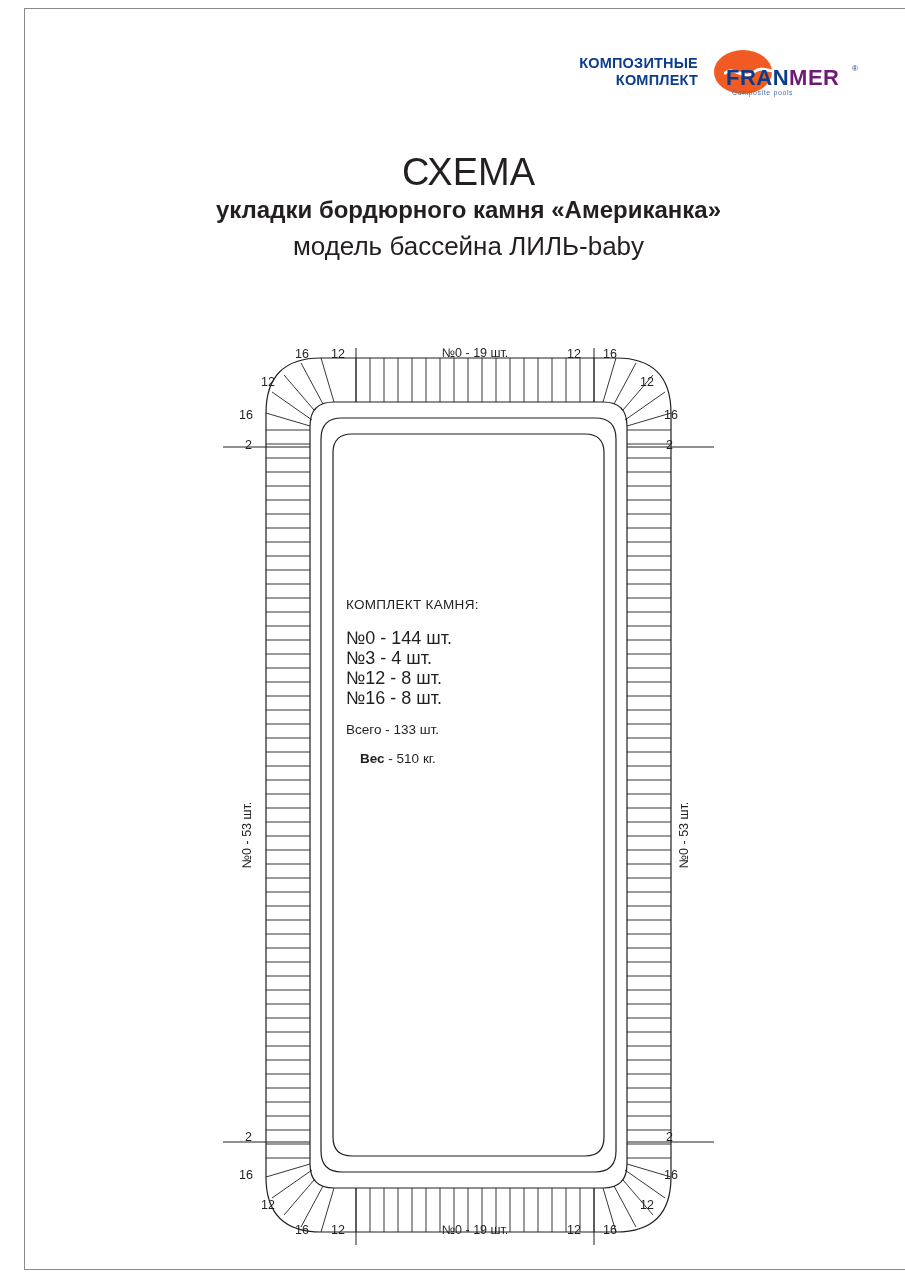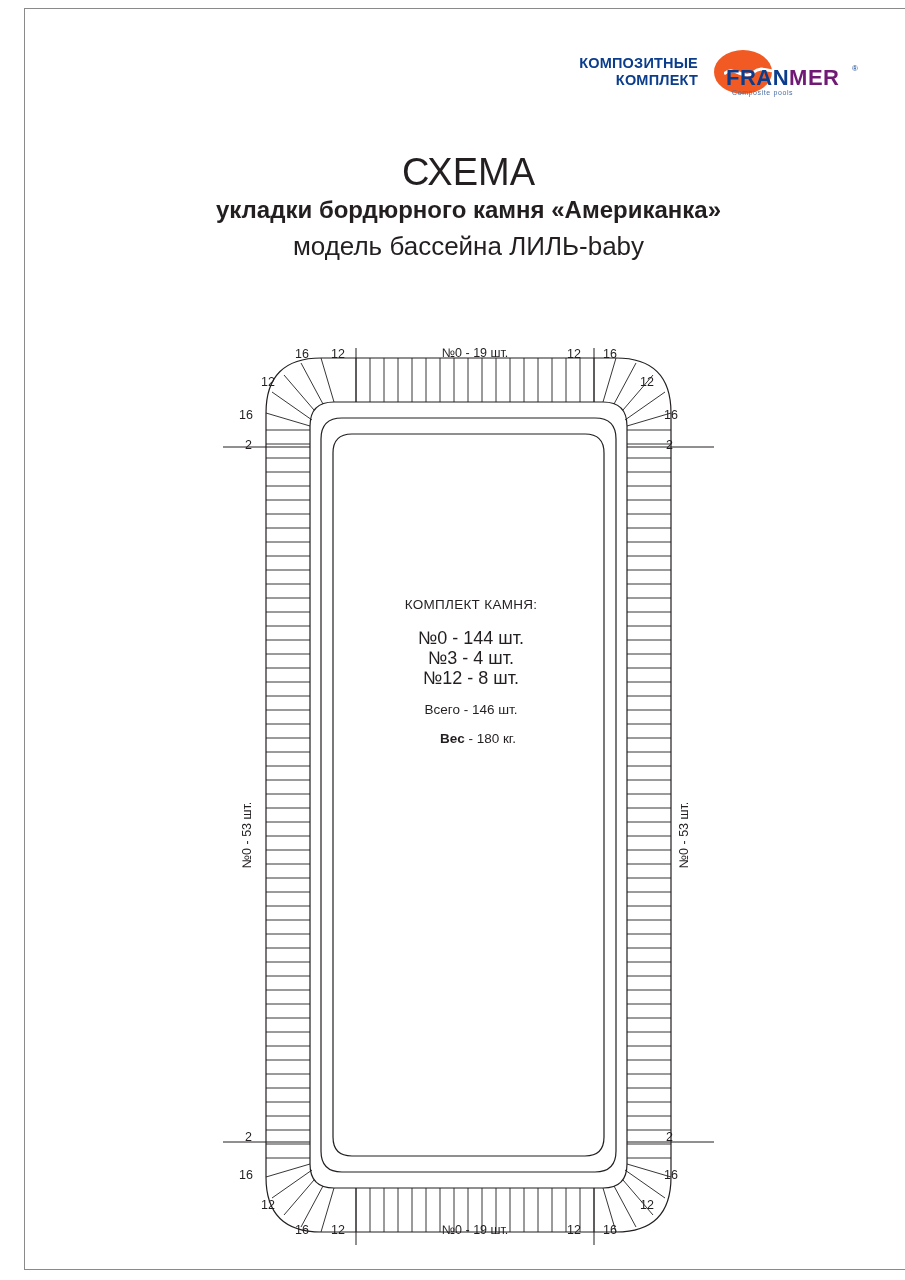--- a/index.html
+++ b/index.html
@@ -23,21 +23,21 @@
   .title .l1{font-size:38px;font-weight:normal;line-height:40px;}
   .title .l2{font-size:24px;font-weight:bold;line-height:36px;}
   .title .l3{font-size:26px;font-weight:normal;line-height:36px;}
 
   
   .drawing{position:absolute;left:0;top:330px;width:905px;height:930px;}
   svg{display:block;}
   .vtext{font-size:12.5px;fill:#231f20;}
 
   
-  .spec{position:absolute;left:330px;top:597px;width:250px;text-align:center;}
+  .spec{position:absolute;left:330px;top:597px;width:250px;}
   .spec .hd{font-size:13.5px;letter-spacing:.3px;margin-bottom:16px;}
   .spec .row{font-size:18px;line-height:20px;}
   .spec .gap{height:14px;}
   .spec .tot{font-size:13.5px;}
   .spec .w{font-size:13.5px;}
   .spec .w b{font-weight:bold;padding-left:14px;}
 </style>
 </head>
 <body>
 
@@ -305,18 +305,19 @@
     <div style="position:absolute;left:315px;top:893px;font-size:12.5px;">12</div>
     <div style="position:absolute;left:551px;top:893px;font-size:12.5px;">12</div>
     <div style="position:absolute;left:587px;top:893px;font-size:12.5px;">16</div>
   </div>
 
   <div class="spec">
     <div class="hd">КОМПЛЕКТ КАМНЯ:</div>
     <div class="row">№0 - 144 шт.</div>
     <div class="row">№3 - 4 шт.</div>
     <div class="row">№12 - 8 шт.</div>
+    <div class="row">№16 - 8 шт.</div>
     <div class="gap"></div>
-    <div class="tot">Всего - 146 шт.</div>
+    <div class="tot">Всего - 133 шт.</div>
     <div class="gap"></div>
-    <div class="w"><b>Вес</b> <span>- 180 кг.</span></div>
+    <div class="w"><b>Вес</b> <span>- 510 кг.</span></div>
   </div>
 </div>
 
 </body></html>

